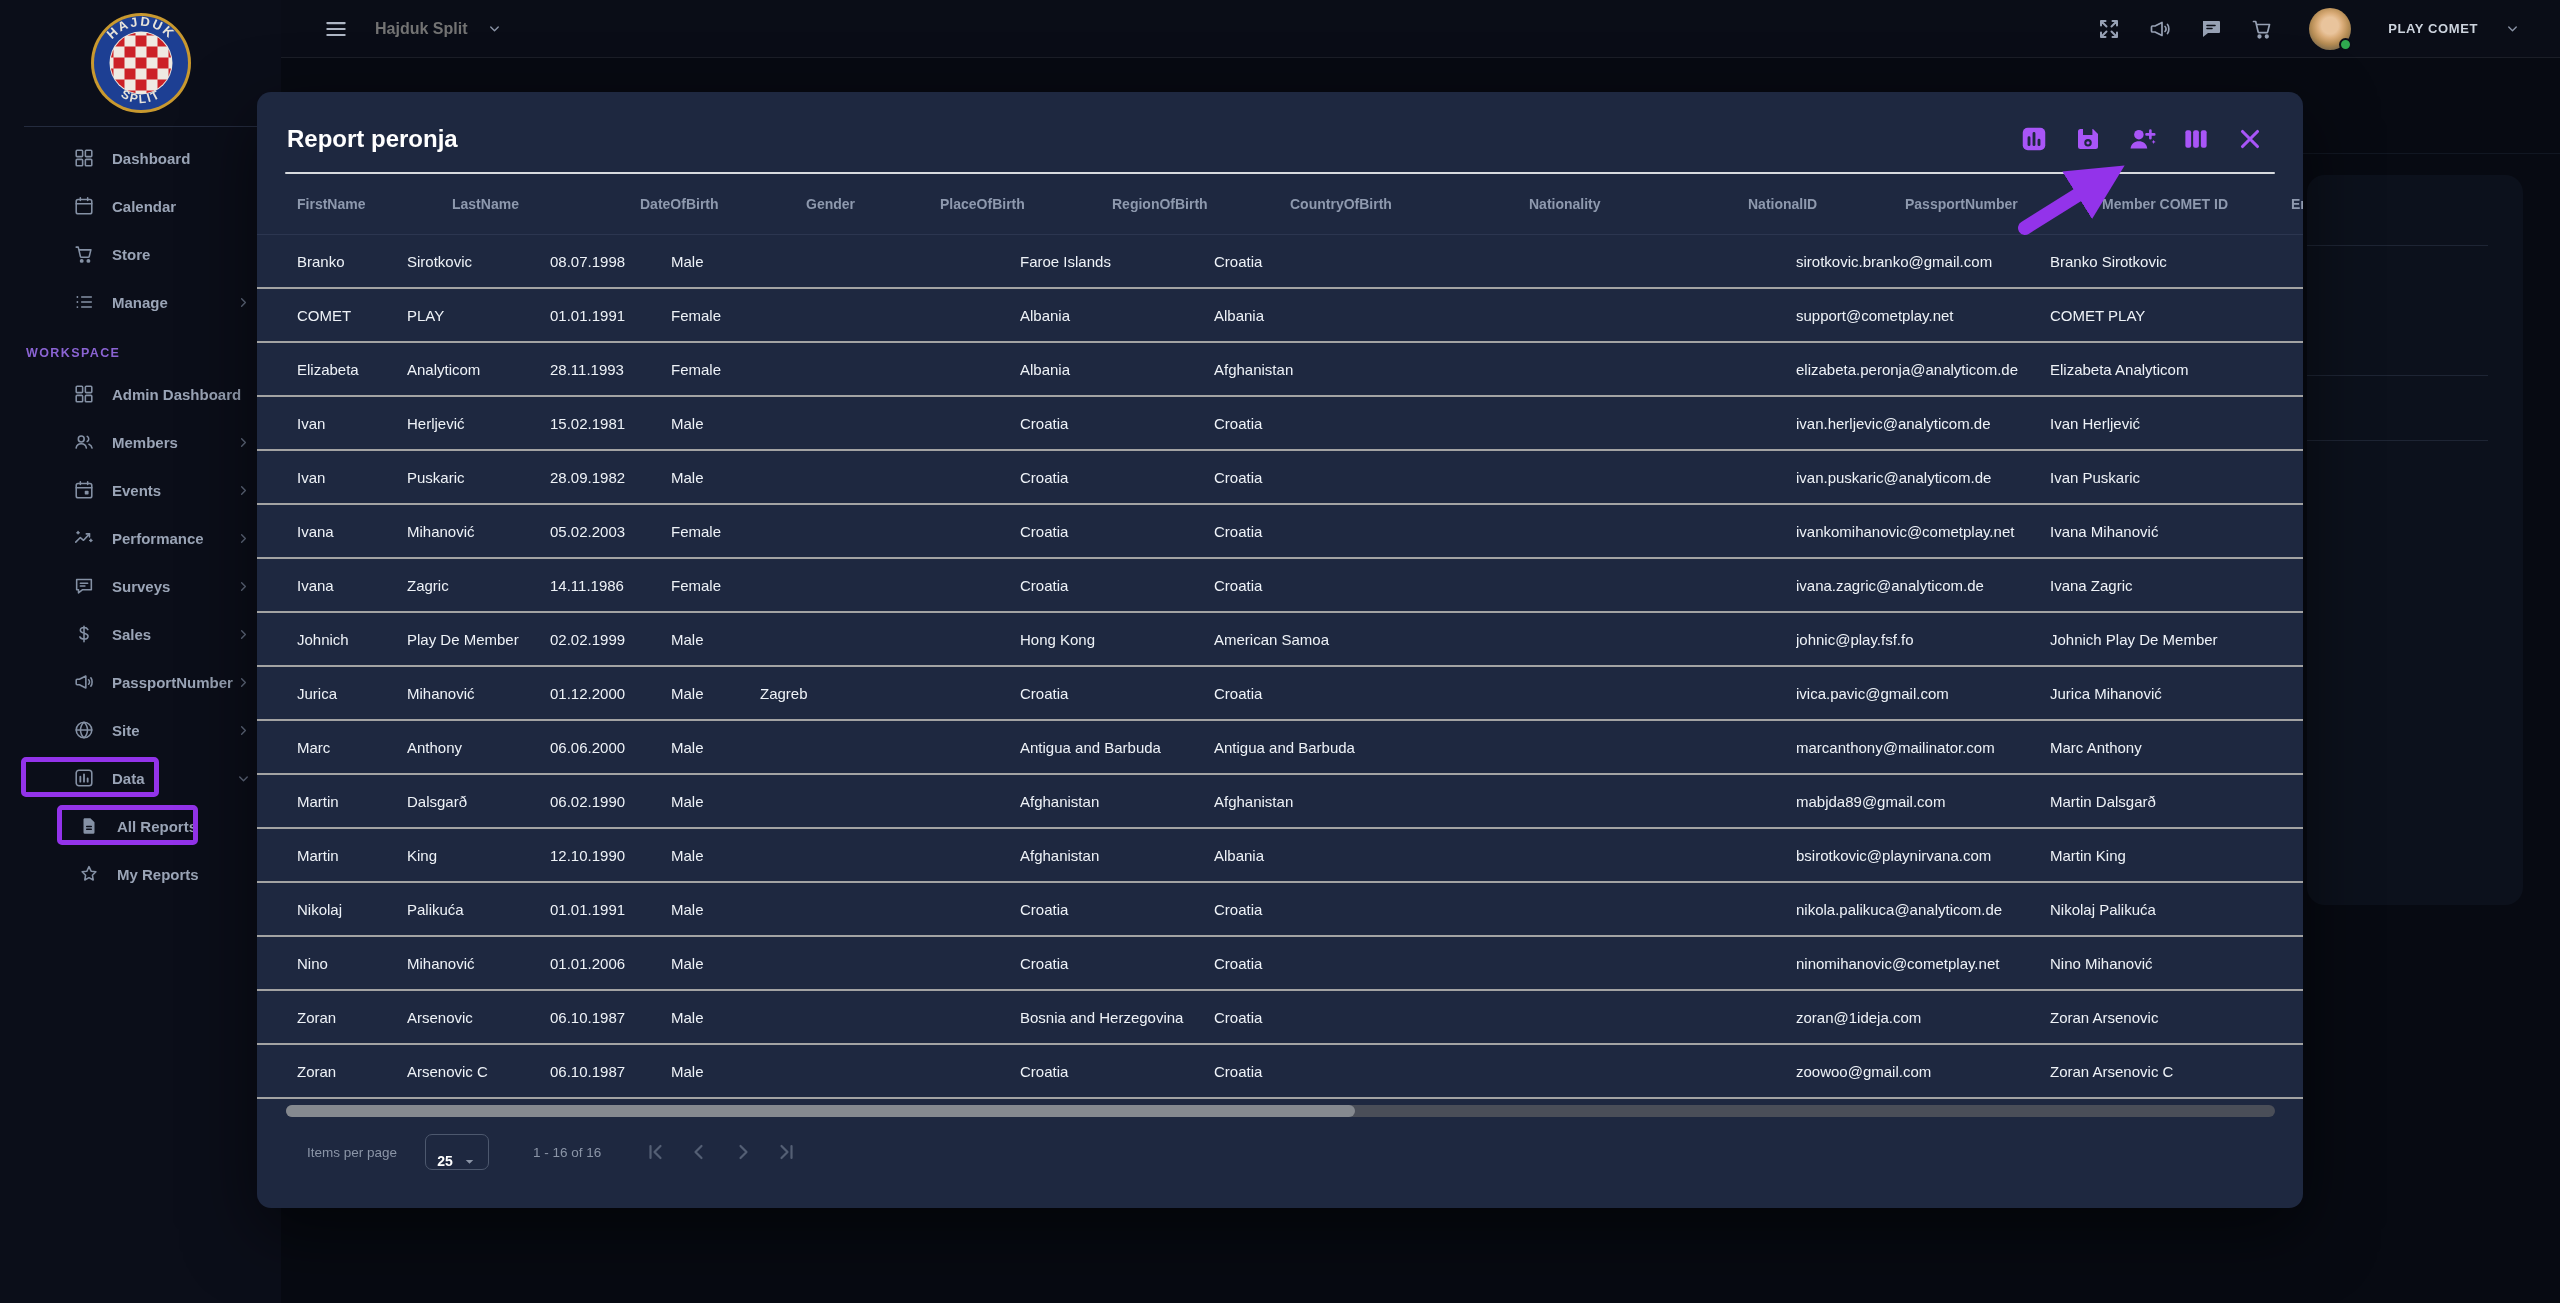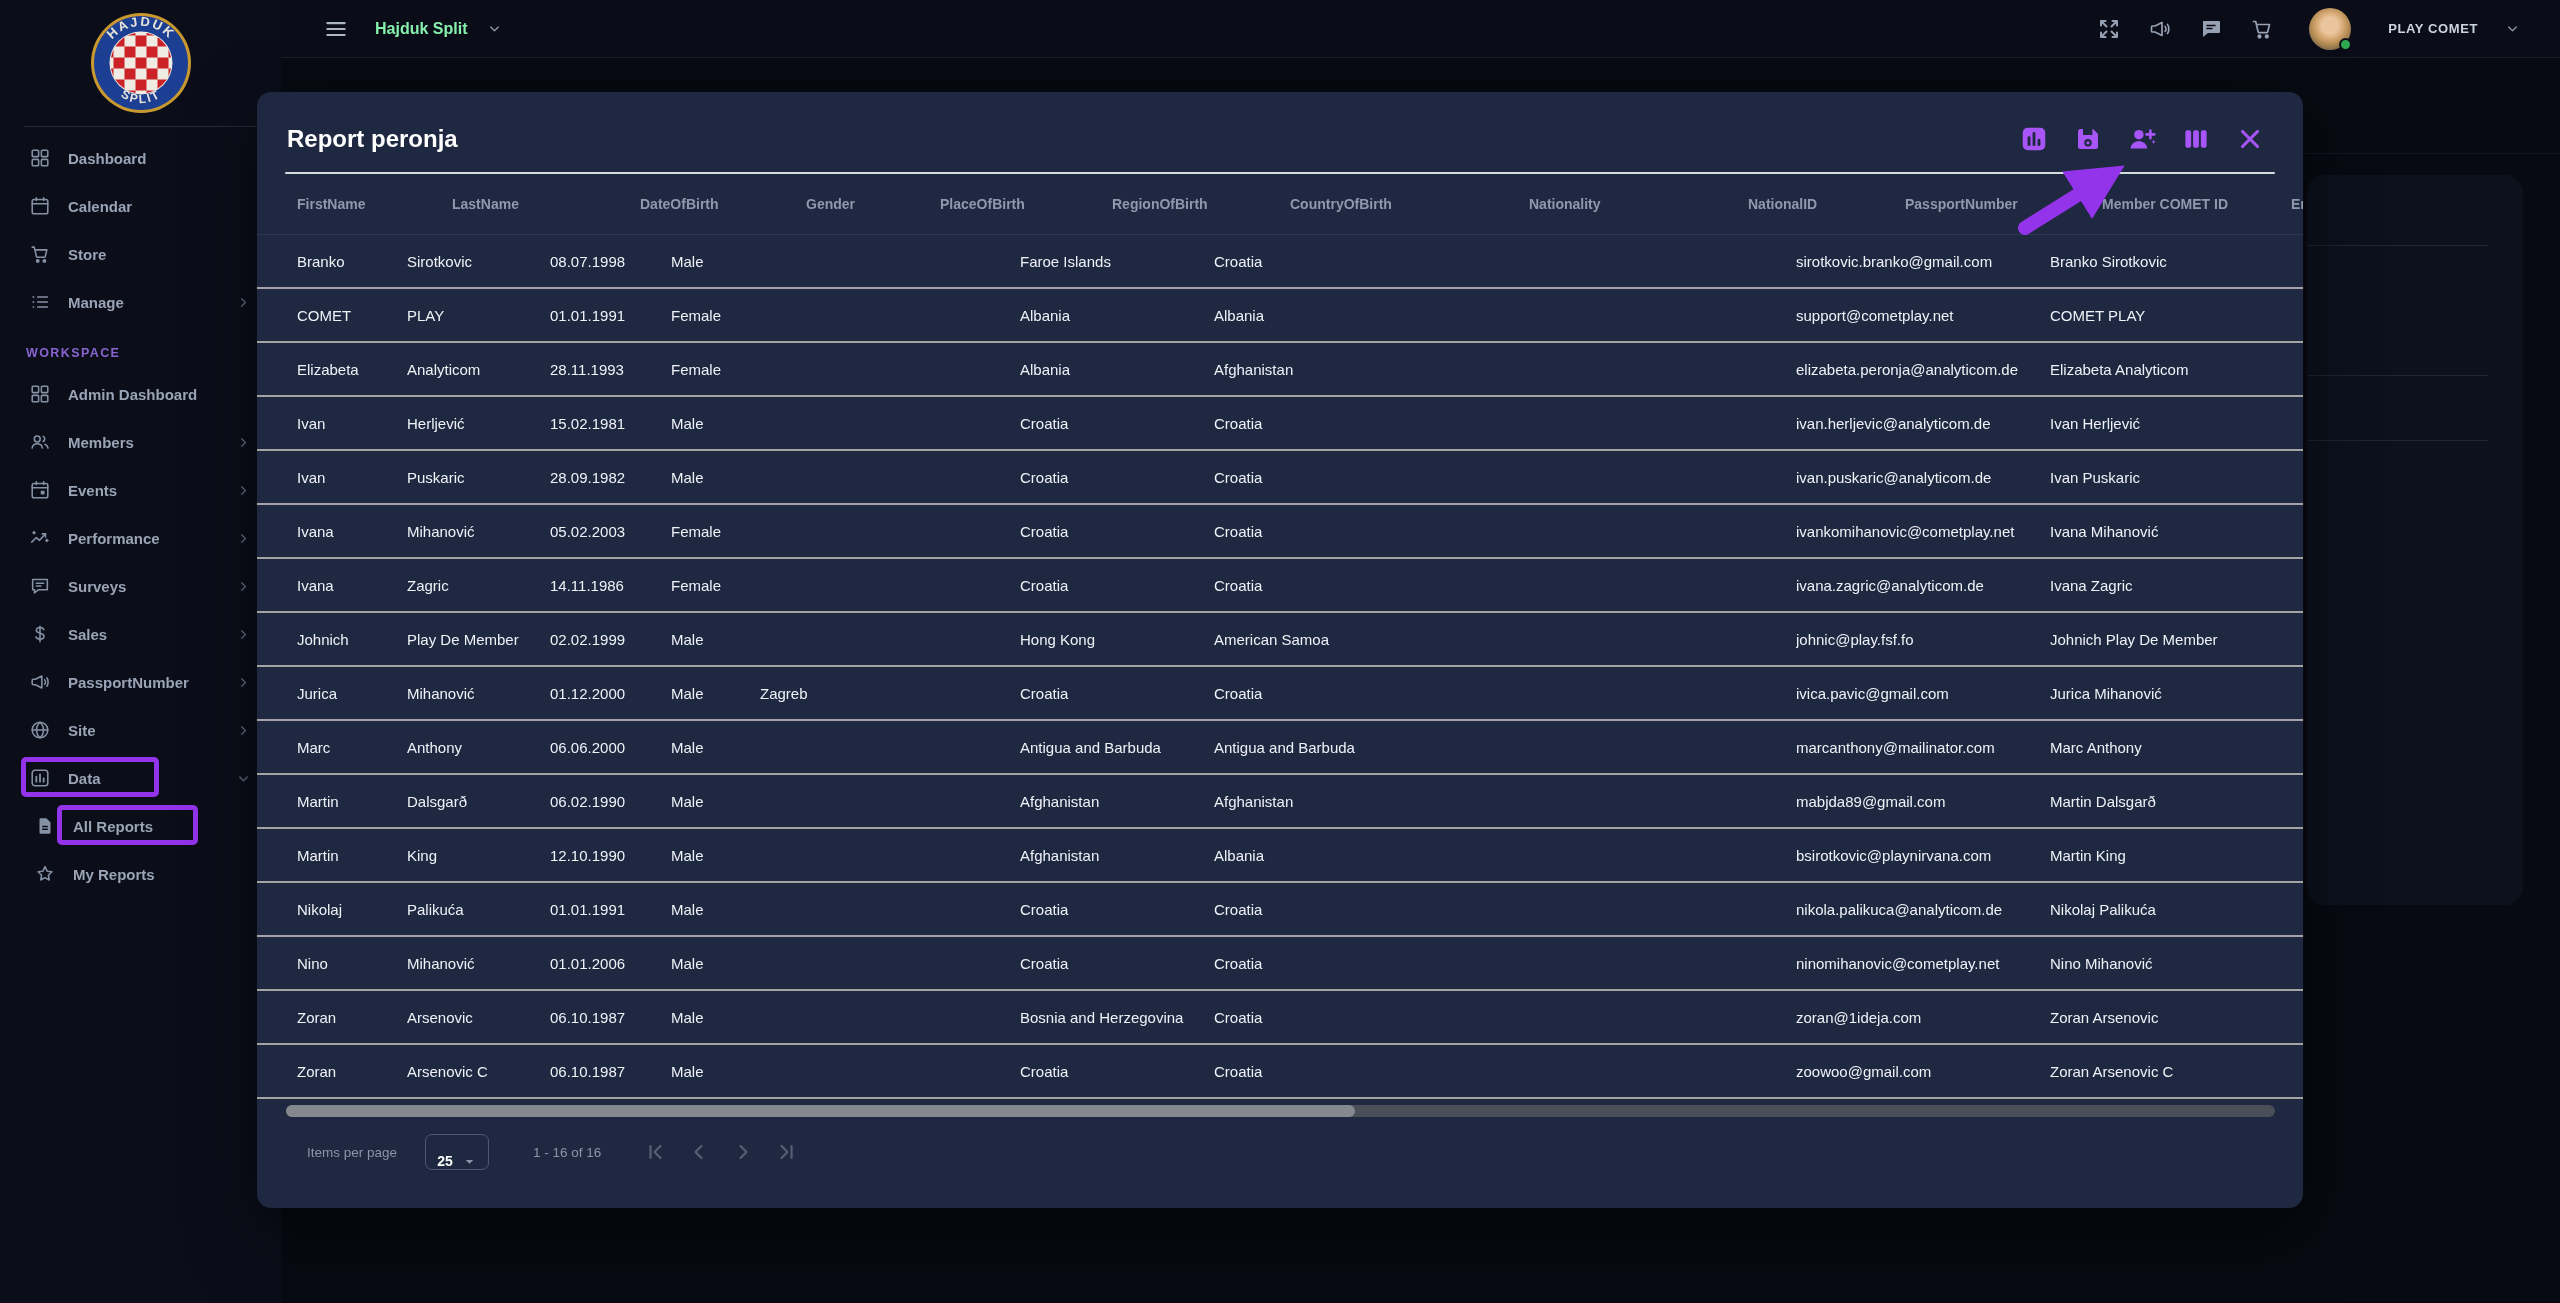--- a/index.html
+++ b/index.html
@@ -11,37 +11,37 @@
     -webkit-font-smoothing: antialiased;
   }
   svg { display:block; }
 
   
   .sidebar { position:absolute; left:0; top:0; width:281px; height:100%; background:#0b0e19; z-index:6; }
   .logo-wrap { height:126px; display:flex; align-items:center; justify-content:center; }
   .logo-divider { height:1px; margin:0 24px; background:#242b3e; }
   .nav { margin-top:7px; }
   .nav-item { height:48px; display:flex; align-items:center; padding:0 30px 0 28px;
-    color:#9aa4b6; font-size:15px; font-weight:600; position:relative; cursor:pointer; white-space:nowrap; }
+    color:#9aa4b6; font-size:15px; font-weight:600; position:relative; cursor:pointer; white-space:nowrap;margin-left:44px; }
   .nav-item.sub { padding-left:33px; }
   .nav-icon { width:24px; height:24px; margin-right:16px; color:#8591a5; flex:none; display:flex; align-items:center; justify-content:center; }
   .nav-icon svg { width:22px; height:22px; }
   .nav-chev { margin-left:auto; color:#626c80; display:flex; }
   .nav-chev svg { width:15px; height:15px; }
   .nav-section { height:44px; padding:20px 0 0 26px; color:#8a63d2; font-size:12.5px; font-weight:700; letter-spacing:1.4px; }
   .hl { position:absolute; border:5px solid #9333ea; border-radius:5px; z-index:7; pointer-events:none; }
   .hl-data { left:21px; top:757px; width:138px; height:40px; }
   .hl-reports { left:57px; top:805px; width:141px; height:40px; }
 
   
   .topbar { position:absolute; left:281px; right:0; top:0; height:58px; display:flex; align-items:center;
     padding:0 40px 0 42px; background:#0a0d17; border-bottom:1px solid rgba(255,255,255,.07); z-index:4; }
   .hamburger { color:#aeb6c4; background:none; border:none; cursor:pointer; }
   .hamburger svg { width:26px; height:26px; }
-  .club { display:flex; align-items:center; gap:20px; margin-left:26px; color:#86efac; font-weight:700; font-size:16px; cursor:pointer; }
+  .club { display:flex; align-items:center; gap:20px; margin-left:26px; color:#737373; font-weight:700; font-size:16px; cursor:pointer; }
   .small-chev { color:#8b94a6; display:flex; } .small-chev svg { width:15px; height:15px; }
   .topbar-right { margin-left:auto; display:flex; align-items:center; gap:27px; color:#97a1b4; }
   .tb-btn { background:none; border:none; color:#97a1b4; cursor:pointer; }
   .tb-btn svg { width:24px; height:24px; }
   .avatar { width:42px; height:42px; border-radius:50%; margin-left:8px; position:relative; cursor:pointer; flex:none;
     background: radial-gradient(circle at 50% 42%, #e9c49c 0 26%, #d9ab77 40%, #b58c54 58%, #7c6a4c 78%, #4e4a40 100%); }
   .avatar .dot { position:absolute; right:-1px; bottom:-1px; width:13px; height:13px; background:#2fa84f; border-radius:50%; border:2px solid #0a0d17; }
   .user-name { font-weight:700; letter-spacing:.6px; color:#cdd4de; font-size:13px; margin-left:10px; white-space:nowrap; cursor:pointer; }
 
   

